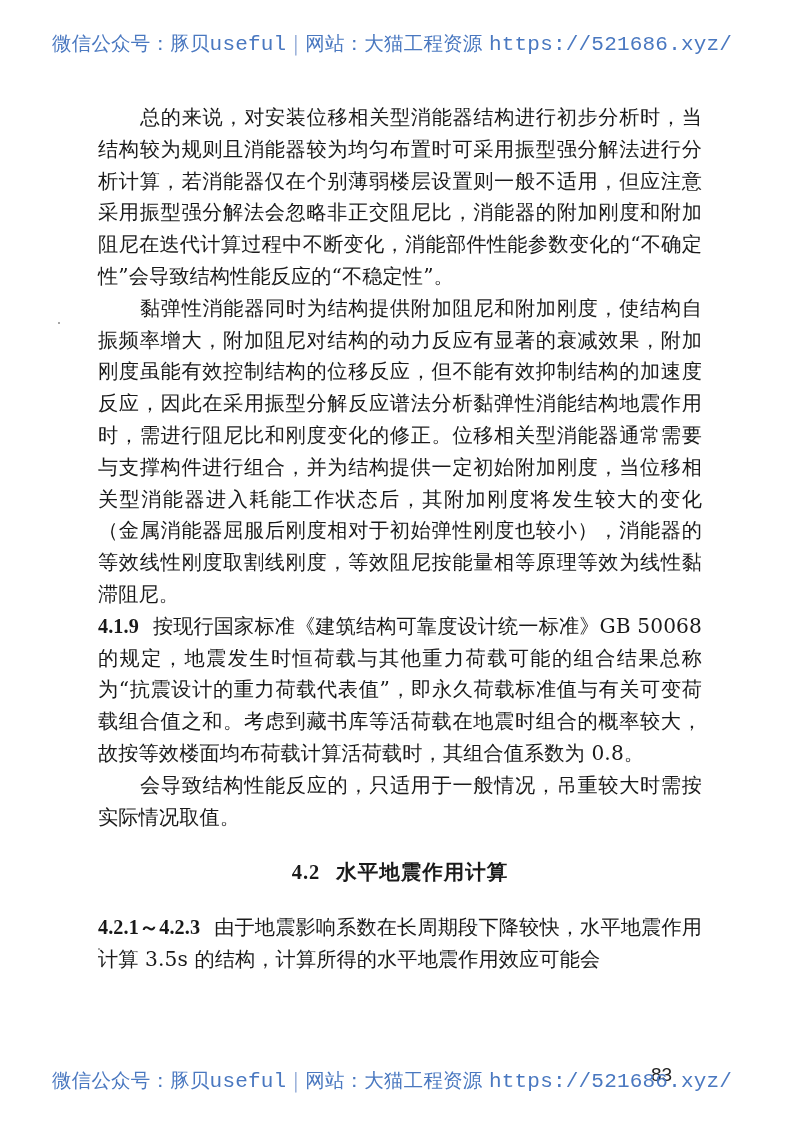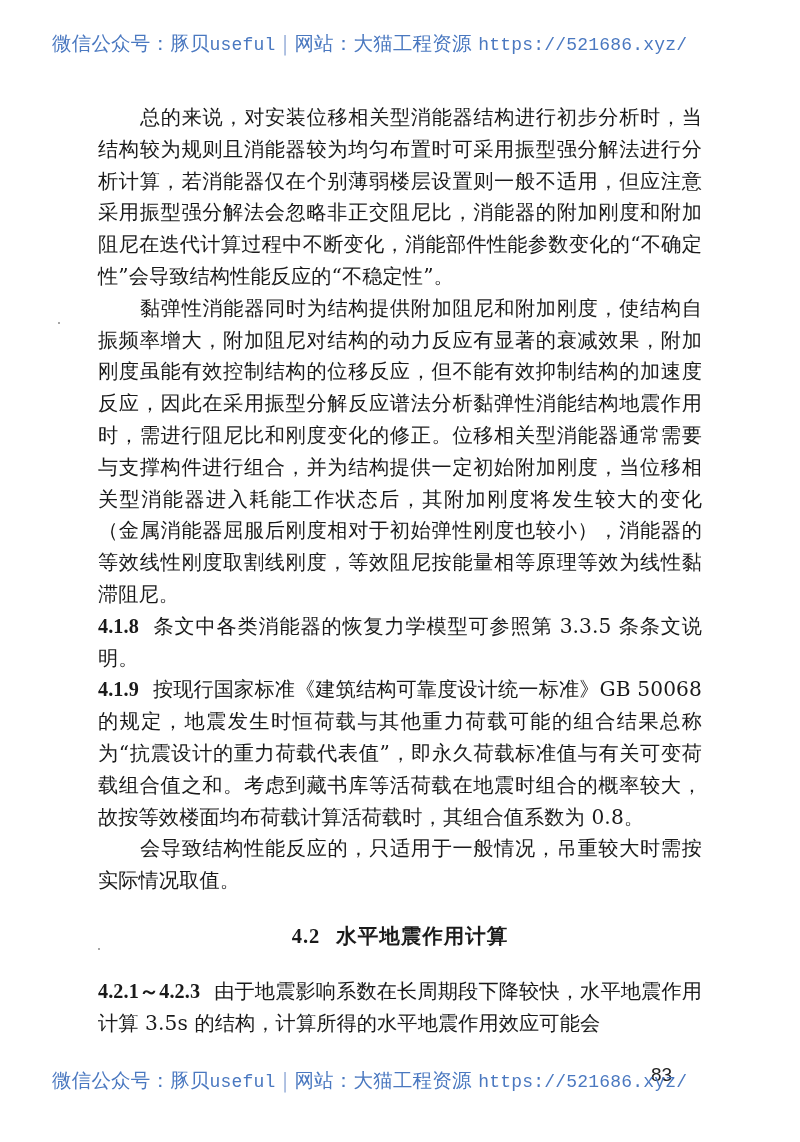--- a/index.html
+++ b/index.html
@@ -1,21 +1,21 @@
 <!DOCTYPE html>
 <html><head>
 <meta charset="utf-8">
 <style>
   html, body { margin: 0; padding: 0; background: #ffffff; }
   body { width: 800px; height: 1142px; position: relative; overflow: hidden;
          font-family: "DejaVu Serif", "Liberation Serif", serif; color: #1a1a1a; }
   .watermark { position: absolute; left: 52px; width: 700px; height: 30px;
                font-family: "DejaVu Serif", serif; font-size: 19.5px; color: #4a78c0;
                white-space: nowrap; letter-spacing: 0.2px; }
-  .watermark .mono { font-family: "Liberation Mono", "DejaVu Sans Mono", monospace; font-size: 18px; }
+  .watermark .mono { font-family: "Liberation Mono", "DejaVu Sans Mono", monospace; font-size: 21px; }
   .watermark .sep { color: #9db3db; margin: 0 6px; }
   .wm-top { top: 30px; }
   .wm-bottom { top: 1067px; }
   .page-num { position: absolute; left: 651px; top: 1064px; font-size: 19px; color: #222;
               font-family: Liberation Sans, sans-serif; text-align: right; }
   .content { position: absolute; left: 98px; top: 102px; width: 604px; }
   .p { font-size: 20.2px; line-height: 31.8px; text-align: justify; margin: 0; letter-spacing: 0.1px; }
   .indent { text-indent: 42px; }
   .clause-no { font-weight: bold; font-family: "Liberation Serif", serif; margin-right: 14px; }
   .section-title { font-size: 20.5px; font-weight: bold; text-align: center; margin: 25px 0 26px 0; letter-spacing: 1px; }
@@ -27,23 +27,20 @@
 
 <div class="watermark wm-top">
   <span>微信公众号：豚贝</span><span class="mono">useful</span><span class="sep">|</span><span>网站：大猫工程资源</span>
   <span class="mono">https://521686.xyz/</span>
 </div>
 
 <div class="content">
   <p class="p indent">总的来说，对安装位移相关型消能器结构进行初步分析时，当结构较为规则且消能器较为均匀布置时可采用振型强分解法进行分析计算，若消能器仅在个别薄弱楼层设置则一般不适用，但应注意采用振型强分解法会忽略非正交阻尼比，消能器的附加刚度和附加阻尼在迭代计算过程中不断变化，消能部件性能参数变化的“不确定性”会导致结构性能反应的“不稳定性”。</p>
   <p class="p indent">黏弹性消能器同时为结构提供附加阻尼和附加刚度，使结构自振频率增大，附加阻尼对结构的动力反应有显著的衰减效果，附加刚度虽能有效控制结构的位移反应，但不能有效抑制结构的加速度反应，因此在采用振型分解反应谱法分析黏弹性消能结构地震作用时，需进行阻尼比和刚度变化的修正。位移相关型消能器通常需要与支撑构件进行组合，并为结构提供一定初始附加刚度，当位移相关型消能器进入耗能工作状态后，其附加刚度将发生较大的变化（金属消能器屈服后刚度相对于初始弹性刚度也较小），消能器的等效线性刚度取割线刚度，等效阻尼按能量相等原理等效为线性黏滞阻尼。</p>
 
-  <p class="p">
-    <span class="clause-no">4.1.8</span><span>条文中各类消能器的恢复力学模型可参照第 3.3.5 条条文说明。</span>
-  </p>
 
   <p class="p">
     <span class="clause-no">4.1.9</span><span>按现行国家标准《建筑结构可靠度设计统一标准》GB 50068的规定，地震发生时恒荷载与其他重力荷载可能的组合结果总称为“抗震设计的重力荷载代表值”，即永久荷载标准值与有关可变荷载组合值之和。考虑到藏书库等活荷载在地震时组合的概率较大，故按等效楼面均布荷载计算活荷载时，其组合值系数为 0.8。</span>
   </p>
 
   <p class="p indent">会导致结构性能反应的，只适用于一般情况，吊重较大时需按实际情况取值。</p>
 
   <div class="section-title">
     <span class="num">4.2</span><span>水平地震作用计算</span>
   </div>

